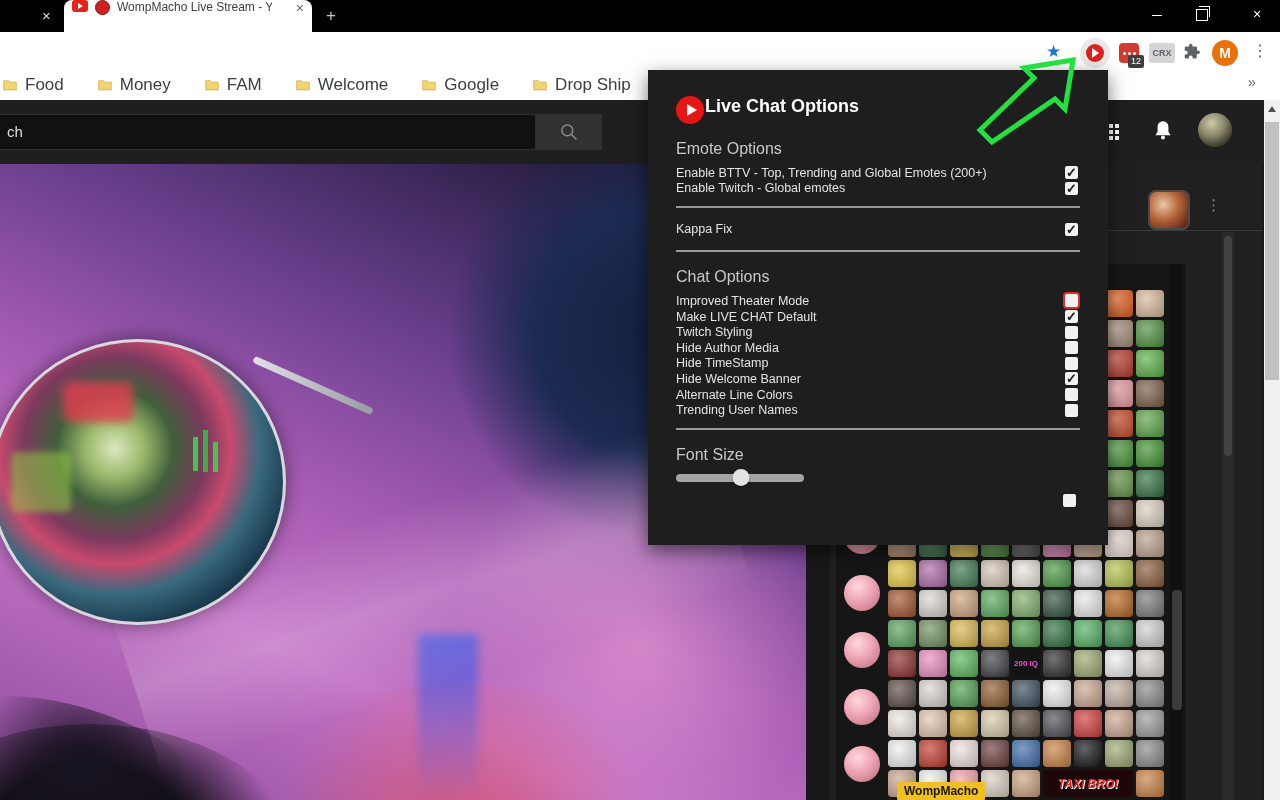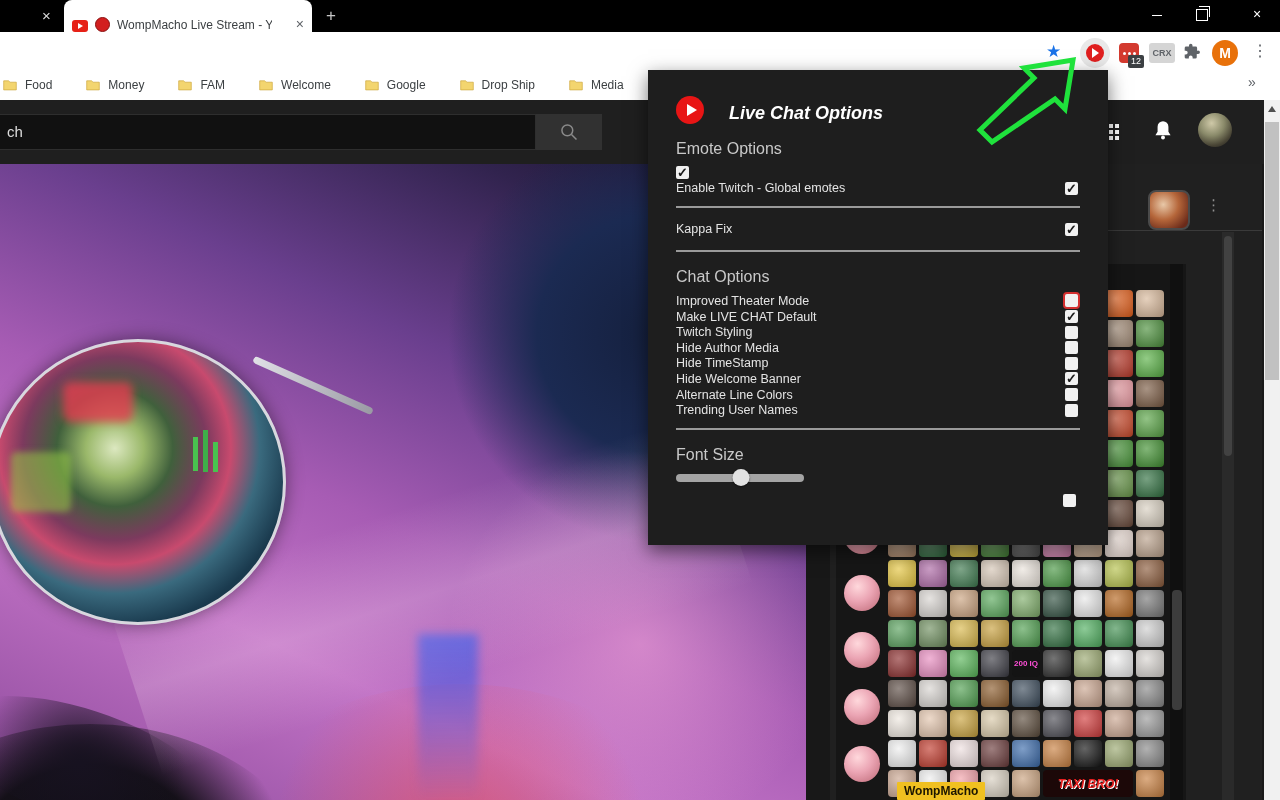--- a/index.html
+++ b/index.html
@@ -4,21 +4,21 @@
 <style>
   html,body{margin:0;padding:0;}
   body{width:1280px;height:800px;overflow:hidden;background:#181818;
        font-family:"Liberation Sans",sans-serif;position:relative;}
   .abs{position:absolute;}
 
   
   .titlebar{left:0;top:0;width:1280px;height:32px;background:#000;}
   .bgtab-close{left:42px;top:7px;color:#ddd;font-size:15px;line-height:18px;cursor:default;}
   .tab{left:64px;top:0;width:248px;height:32px;background:#fff;border-radius:8px 8px 0 0;
-       display:flex;align-items:flex-end;padding:0 8px;box-sizing:border-box;}
+       display:flex;align-items:flex-start;padding:0 8px;box-sizing:border-box;}
   .yt-fav{width:16px;height:12px;background:#e62117;border-radius:3px;position:relative;flex:0 0 auto;}
   .yt-fav:after{content:"";position:absolute;left:6px;top:3px;border-left:5px solid #fff;
        border-top:3px solid transparent;border-bottom:3px solid transparent;}
   .red-dot{width:13px;height:13px;border-radius:50%;background:#d21f1f;border:1px solid #8a1010;margin-left:7px;flex:0 0 auto;}
   .tab-title{margin-left:7px;font-size:12px;color:#3c4043;white-space:nowrap;overflow:hidden;max-width:155px;}
   .tab-close{margin-left:auto;color:#5f6368;font-size:14px;}
   .newtab{left:326px;top:8px;color:#c8c8c8;font-size:17px;line-height:16px;}
   .wbtn{top:6px;color:#fff;font-size:14px;width:30px;text-align:center;}
   .min-glyph{display:inline-block;width:10px;height:1px;background:#fff;margin-bottom:3px;}
   .restore{left:1196px;top:9px;width:10px;height:10px;border:1px solid #fff;position:absolute;}
@@ -40,21 +40,21 @@
   .crx{left:1149px;top:43px;width:26px;height:20px;background:#d5d5d5;border-radius:3px;color:#5f6368;
        font-size:9px;font-weight:bold;text-align:center;line-height:20px;}
   .puzzle{left:1184px;top:43px;}
   .avatar-m{left:1212px;top:40px;width:26px;height:26px;border-radius:50%;background:#e8710a;color:#fff;
        font-size:14px;font-weight:bold;text-align:center;line-height:26px;}
   .kebab{left:1252px;top:41px;color:#5f6368;font-size:16px;letter-spacing:0;}
 
   
   .bookbar{left:0;top:70px;width:1280px;height:30px;background:#fff;display:flex;align-items:center;
        padding-left:3px;box-sizing:border-box;gap:34px;}
-  .bm{display:flex;align-items:center;gap:8px;font-size:12px;color:#3c4043;white-space:nowrap;}
+  .bm{display:flex;align-items:center;gap:8px;font-size:17px;color:#3c4043;white-space:nowrap;}
   .bm-chevron{left:1248px;top:74px;color:#5f6368;font-size:14px;}
 
   
   .masthead{left:0;top:100px;width:1280px;height:64px;background:#1f1f1f;}
   .search-box{left:-20px;top:114px;width:556px;height:36px;background:#111;border:1px solid #2e2e2e;
        box-sizing:border-box;color:#ddd;font-size:15px;line-height:34px;padding-left:26px;}
   .search-btn{left:536px;top:114px;width:66px;height:36px;background:#313131;display:flex;
        align-items:center;justify-content:center;}
   .apps-grid{left:1103px;top:124px;width:16px;height:16px;display:grid;
        grid-template-columns:4px 4px 4px;grid-template-rows:4px 4px 4px;gap:2px;}
@@ -106,21 +106,21 @@
   .menu-scroll{left:1170px;top:264px;width:13px;height:536px;background:#101010;}
   .menu-thumb{position:absolute;left:1.5px;top:326px;width:10px;height:120px;background:#3c3c3c;border-radius:4px;}
   .chat-scroll{left:1222px;top:232px;width:12px;height:568px;background:#2a2a2a;}
   .chat-thumb{position:absolute;left:2px;top:4px;width:8px;height:220px;background:#424242;border-radius:4px;}
   .womp-tag{left:897px;top:782px;background:#f0c020;color:#1c1600;font-size:12px;font-weight:bold;
        padding:2px 7px;border-radius:1px;}
 
   
   .popup{left:648px;top:70px;width:460px;height:475px;background:#1e1e1e;z-index:6;
        box-shadow:0 6px 18px rgba(0,0,0,.55);color:#e6e6e6;}
-  .pp-header{display:flex;align-items:flex-end;gap:25px;padding:26px 28px 0;font-style:italic;}
+  .pp-header{display:flex;align-items:flex-start;gap:1px;padding:26px 28px 0;}
   .pp-icon{width:28px;height:28px;border-radius:50%;background:#e81515;position:relative;flex:0 0 auto;}
   .pp-icon:after{content:"";position:absolute;left:11px;top:8px;border-left:10px solid #fff;
        border-top:6px solid transparent;border-bottom:6px solid transparent;}
   .pp-title{font-size:18px;font-weight:bold;color:#fff;}
   .pp-heading{font-size:16px;color:#c9c9c9;margin:16px 28px 7px;}
   .pp-row{display:flex;justify-content:space-between;align-items:center;height:15.6px;
        margin:0 30px 0 28px;font-size:12.5px;color:#e4e4e4;}
   .pp-row.tall{height:22px;}
   .cb{width:13px;height:13px;background:#f1f1f1;border-radius:2px;position:relative;flex:0 0 auto;}
   .cb.checked:after{content:"\2713";position:absolute;left:1px;top:-1px;font-size:13px;font-weight:bold;color:#1a1a1a;}
@@ -450,20 +450,21 @@
 <div class="abs womp-tag" style="z-index:3;">WompMacho</div>
 
 <div class="abs popup">
   <div class="pp-header">
     <span class="pp-icon"></span>
     <span class="pp-title">Live Chat Options</span>
   </div>
   <div>
       <div class="pp-heading">Emote Options</div>
       <div class="pp-row">
+        <span>Enable BTTV - Top, Trending and Global Emotes (200+)</span>
         <span class="cb checked"></span>
       </div>
       <div class="pp-row">
         <span>Enable Twitch - Global emotes</span>
         <span class="cb checked"></span>
       </div>
       <div class="pp-divider"></div>
       <div class="pp-row tall">
         <span>Kappa Fix</span>
         <span class="cb checked"></span>

